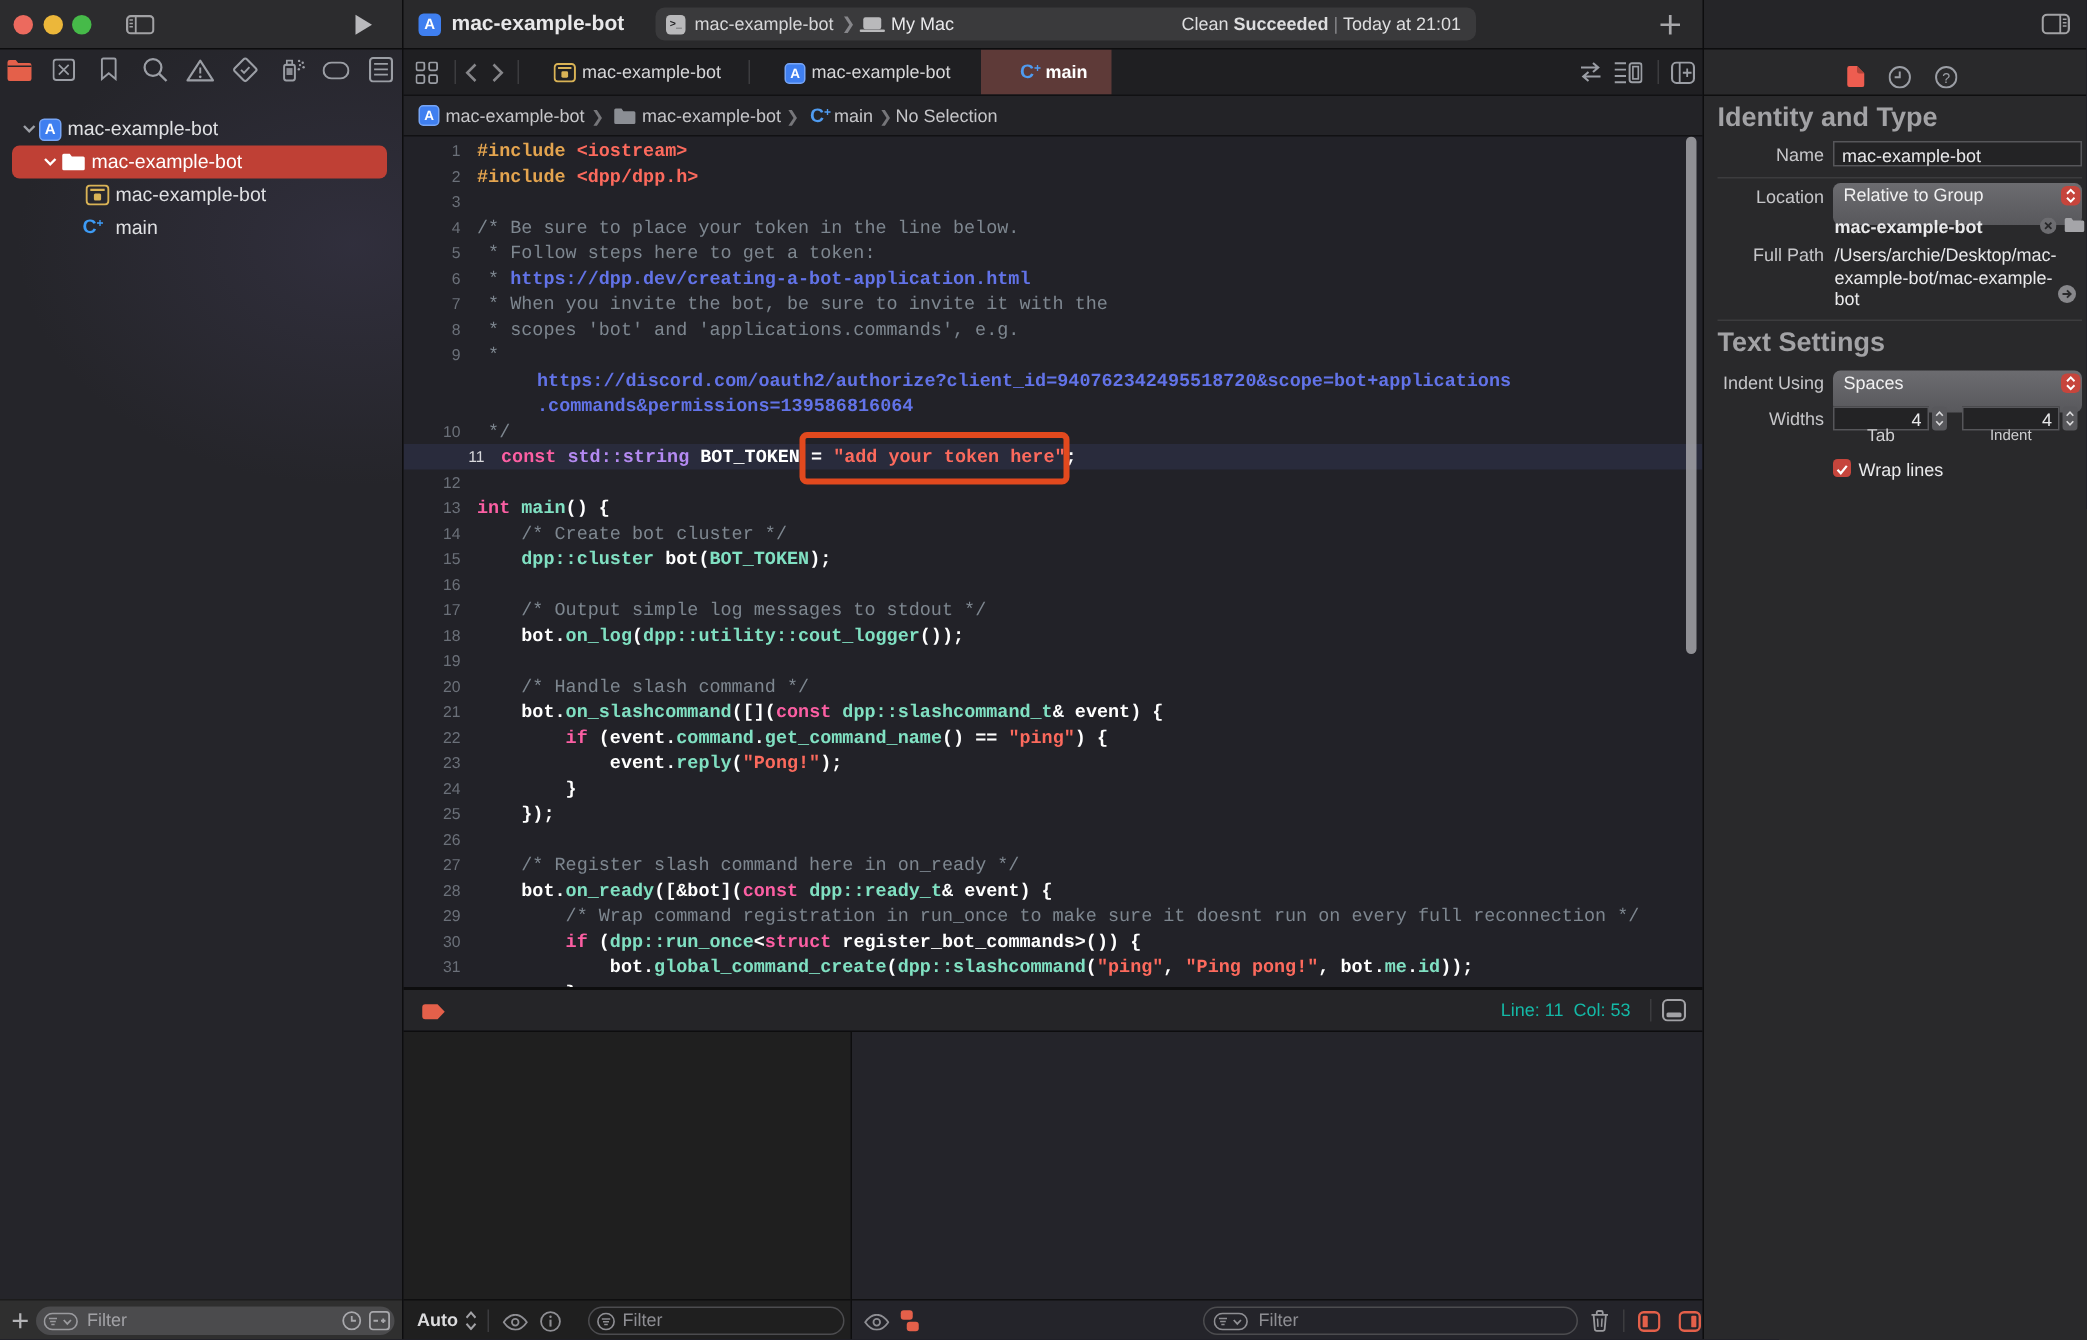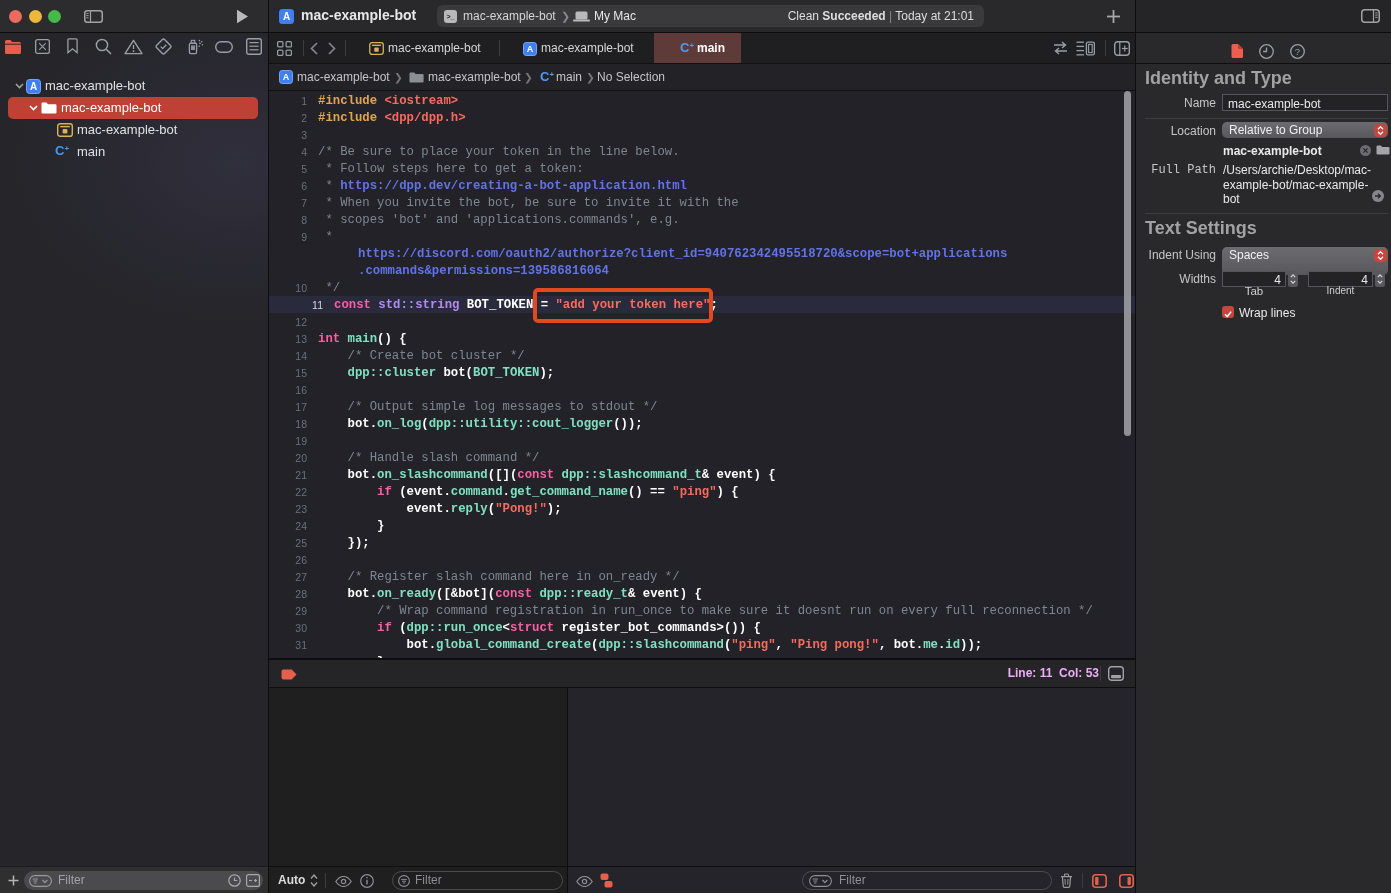--- a/index.html
+++ b/index.html
@@ -410,21 +410,21 @@
         <span class="ln">32</span>
         <span class="cd">        }</span>
       </div>
     <div id="annot"></div>
   </div>
   <div class="abs" id="scrollbar"></div>
   <div class="abs" id="jumpbar">
     <svg class="abs" style="left:12px;top:8.5px;" width="16" height="11" viewBox="0 0 16 11">
       <path d="M0.5,2.5 a2,2 0 0 1 2,-2 h8.2 l4.8,5 l-4.8,5 h-8.2 a2,2 0 0 1 -2,-2 Z" fill="#e4604a"></path>
     </svg>
-    <div class="abs" style="right:36px;top:6px;font-size:12px;color:#f0abfc;font-weight:bold;">Line: 11&nbsp;&nbsp;Col: 53</div>
+    <div class="abs" style="right:48px;top:6px;font-size:12px;color:#14b8a6;">Line: 11&nbsp;&nbsp;Col: 53</div>
     <div class="abs" style="right:34px;top:6px;width:1px;height:15px;background:#3c3c3f;"></div>
     <svg class="abs" style="left:839px;top:6px;" width="16" height="15" viewBox="0 0 16 15">
       <rect x="0.7" y="0.7" width="14.6" height="13.6" rx="3" fill="none" stroke="#a2a2a6" stroke-width="1.4"></rect>
       <rect x="3" y="9" width="10" height="3.2" rx="1" fill="#a2a2a6"></rect>
     </svg>
   </div>
   <div class="abs" id="varpane">
     <div class="abs botbar" style="left:0;top:178px;width:298px;height:27px;border-top:1px solid #0e0e0f;box-sizing:border-box;">
       <div class="abs" style="left:9px;top:6px;font-size:12px;font-weight:700;color:#dcdcde;">Auto</div>
       <svg class="abs" style="left:41px;top:7px;" width="8" height="13" viewBox="0 0 8 13">
@@ -504,37 +504,37 @@
     <div class="abs" style="left:0;top:30px;width:255px;height:1px;background:#0e0e0f;"></div>
 
     <div class="ihdr" style="left:9px;top:35px;">Identity and Type</div>
     <div class="ilabel" style="left:0;top:63px;">Name</div>
     <div class="ifield" style="left:86px;top:61px;width:166px;height:17px;">
       <div style="margin:1.5px 0 0 5px;font-size:12px;color:#e9e9eb;">mac-example-bot</div>
     </div>
     <div class="isep" style="left:9px;top:85px;width:243px;"></div>
 
     <div class="ilabel" style="left:0;top:91px;">Location</div>
-    <div class="idrop" style="left:86px;top:89px;width:166px;height:16px;">
+    <div class="idrop" style="left:86px;top:89px;width:166px;height:28px;">
       <div style="margin:1px 0 0 7px;">Relative to Group</div>
       <div class="redstep" style="right:1.5px;top:1.5px;width:13px;height:13px;">
         <svg width="13" height="13" viewBox="0 0 13 13">
           <path d="M4,5.2 L6.5,2.6 L9,5.2 M4,7.8 L6.5,10.4 L9,7.8" fill="none" stroke="#fff" stroke-width="1.3"></path>
         </svg>
       </div>
     </div>
     <div class="ival" style="left:87px;top:111px;font-weight:700;">mac-example-bot</div>
     <svg class="abs" style="left:224px;top:112px;" width="11" height="11" viewBox="0 0 11 11">
       <circle cx="5.5" cy="5.5" r="5.5" fill="#6c6c70"></circle>
       <path d="M3.4,3.4 l4.2,4.2 M7.6,3.4 l-4.2,4.2" stroke="#28282a" stroke-width="1.2"></path>
     </svg>
     <svg class="abs" style="left:240px;top:112px;" width="14" height="10" viewBox="0 0 14 10">
       <path d="M0.5,1.4 a1,1 0 0 1 1,-1 h3.4 l1.2,1.6 h6.4 a1,1 0 0 1 1,1 v5.6 a1,1 0 0 1 -1,1 h-11 a1,1 0 0 1 -1,-1 Z" fill="#a5a5a9"></path>
     </svg>
-    <div class="ilabel" style="left:0;top:130px;font-family:Liberation Mono, monospace;">Full Path</div>
+    <div class="ilabel" style="left:0;top:130px;">Full Path</div>
     <div class="ival" style="left:87px;top:130px;line-height:14.7px;">/Users/archie/Desktop/mac-<br>example-bot/mac-example-<br>bot</div>
     <svg class="abs" style="left:236px;top:157px;" width="12" height="12" viewBox="0 0 12 12">
       <circle cx="6" cy="6" r="6" fill="#87878b"></circle>
       <path d="M3,6 h5.2 M6,3.6 L8.4,6 L6,8.4" fill="none" stroke="#29292b" stroke-width="1.3"></path>
     </svg>
     <div class="isep" style="left:9px;top:180px;width:243px;"></div>
 
     <div class="ihdr" style="left:9px;top:185px;">Text Settings</div>
     <div class="ilabel" style="left:0;top:215px;">Indent Using</div>
     <div class="idrop" style="left:86px;top:214px;width:166px;height:28px;">

